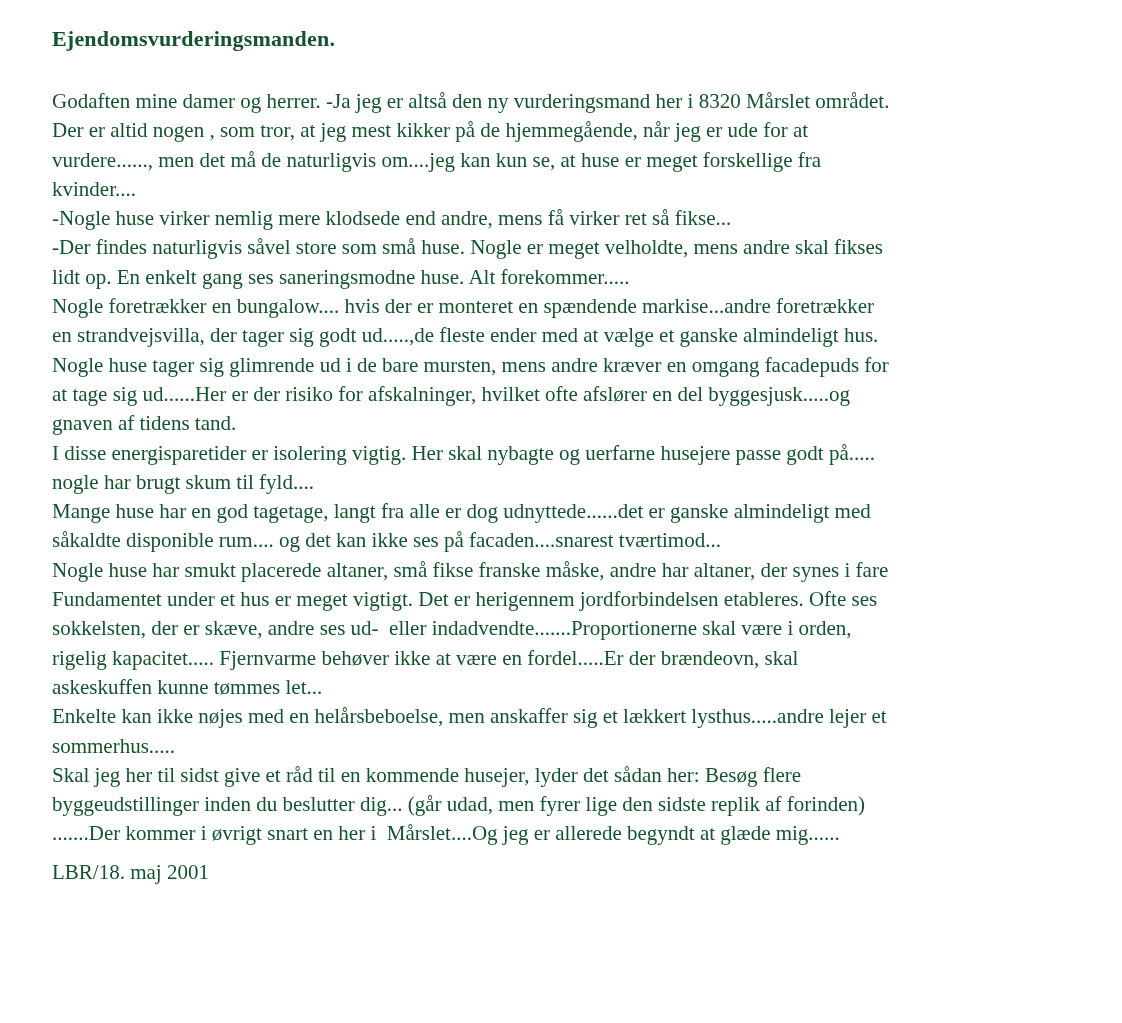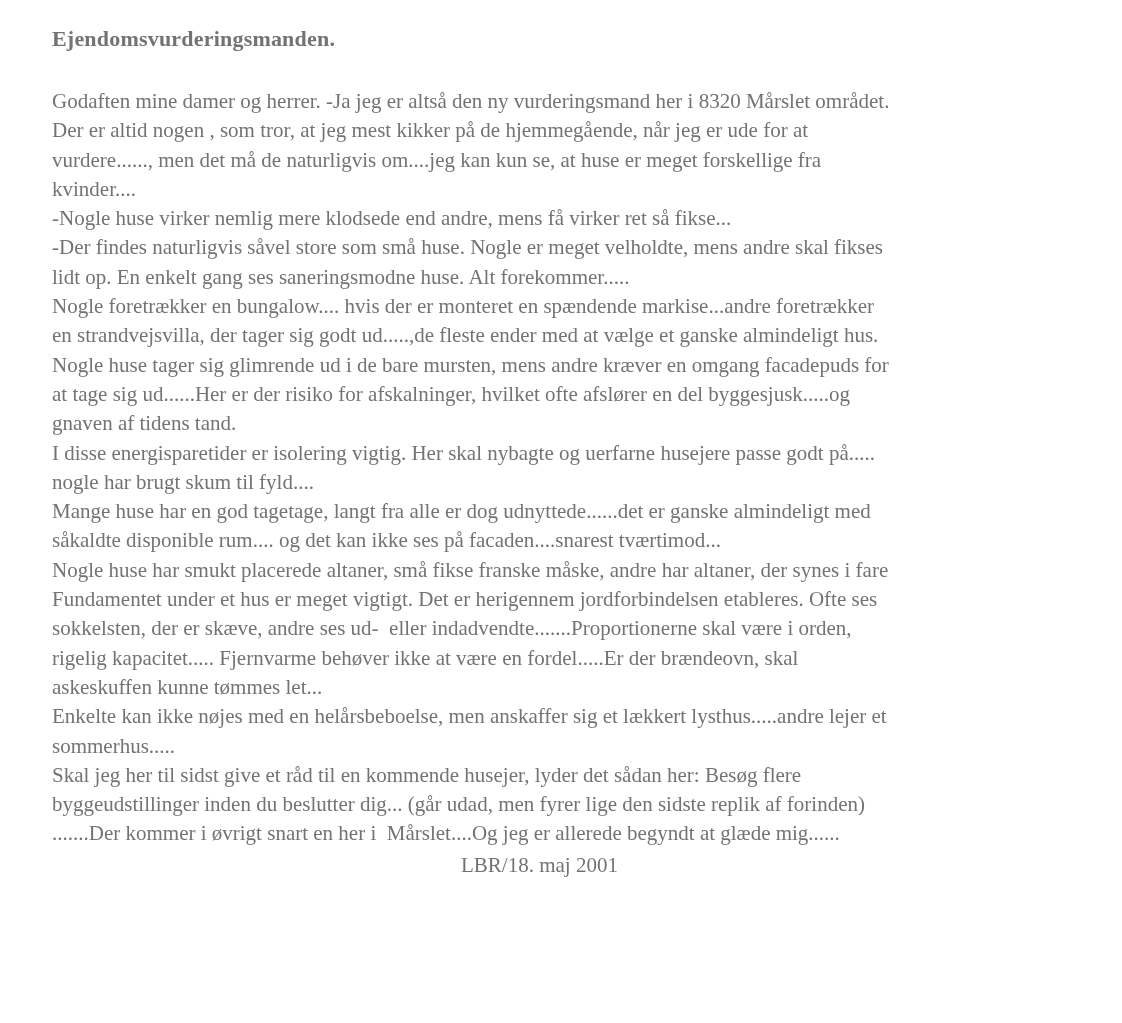--- a/index.html
+++ b/index.html
@@ -6,21 +6,21 @@
     margin: 0;
     padding: 0;
     background: #ffffff;
   }
   .page {
     position: relative;
     width: 1047px;
     height: 1023px;
     box-sizing: border-box;
     background: #ffffff;
-    color: #737373;
+    color: #14532d;
     font-family: "Liberation Serif", "DejaVu Serif", serif;
     padding: 22px 20px 0 52px;
     overflow: hidden;
   }
   .doc-title {
     font-size: 22px;
     font-weight: bold;
     line-height: 26px;
     margin: 4px 0 0 0;
     letter-spacing: 0.2px;
@@ -28,25 +28,24 @@
   }
   .doc-body {
     margin-top: 35px;
     font-size: 21px;
     line-height: 29.3px;
   }
   .doc-line {
     white-space: pre;
   }
   .doc-signature {
-    margin-top: 2px;
+    margin-top: 9px;
     font-size: 21px;
     line-height: 29px;
     white-space: pre;
-    text-align: center;
   }
 </style>
 </head>
 <body>
 
 <div class="page">
   <h1 class="doc-title">Ejendomsvurderingsmanden.</h1>
 
   <div class="doc-body">
       <div class="doc-line">Godaften mine damer og herrer. -Ja jeg er altså den ny vurderingsmand her i 8320 Mårslet området.</div>

